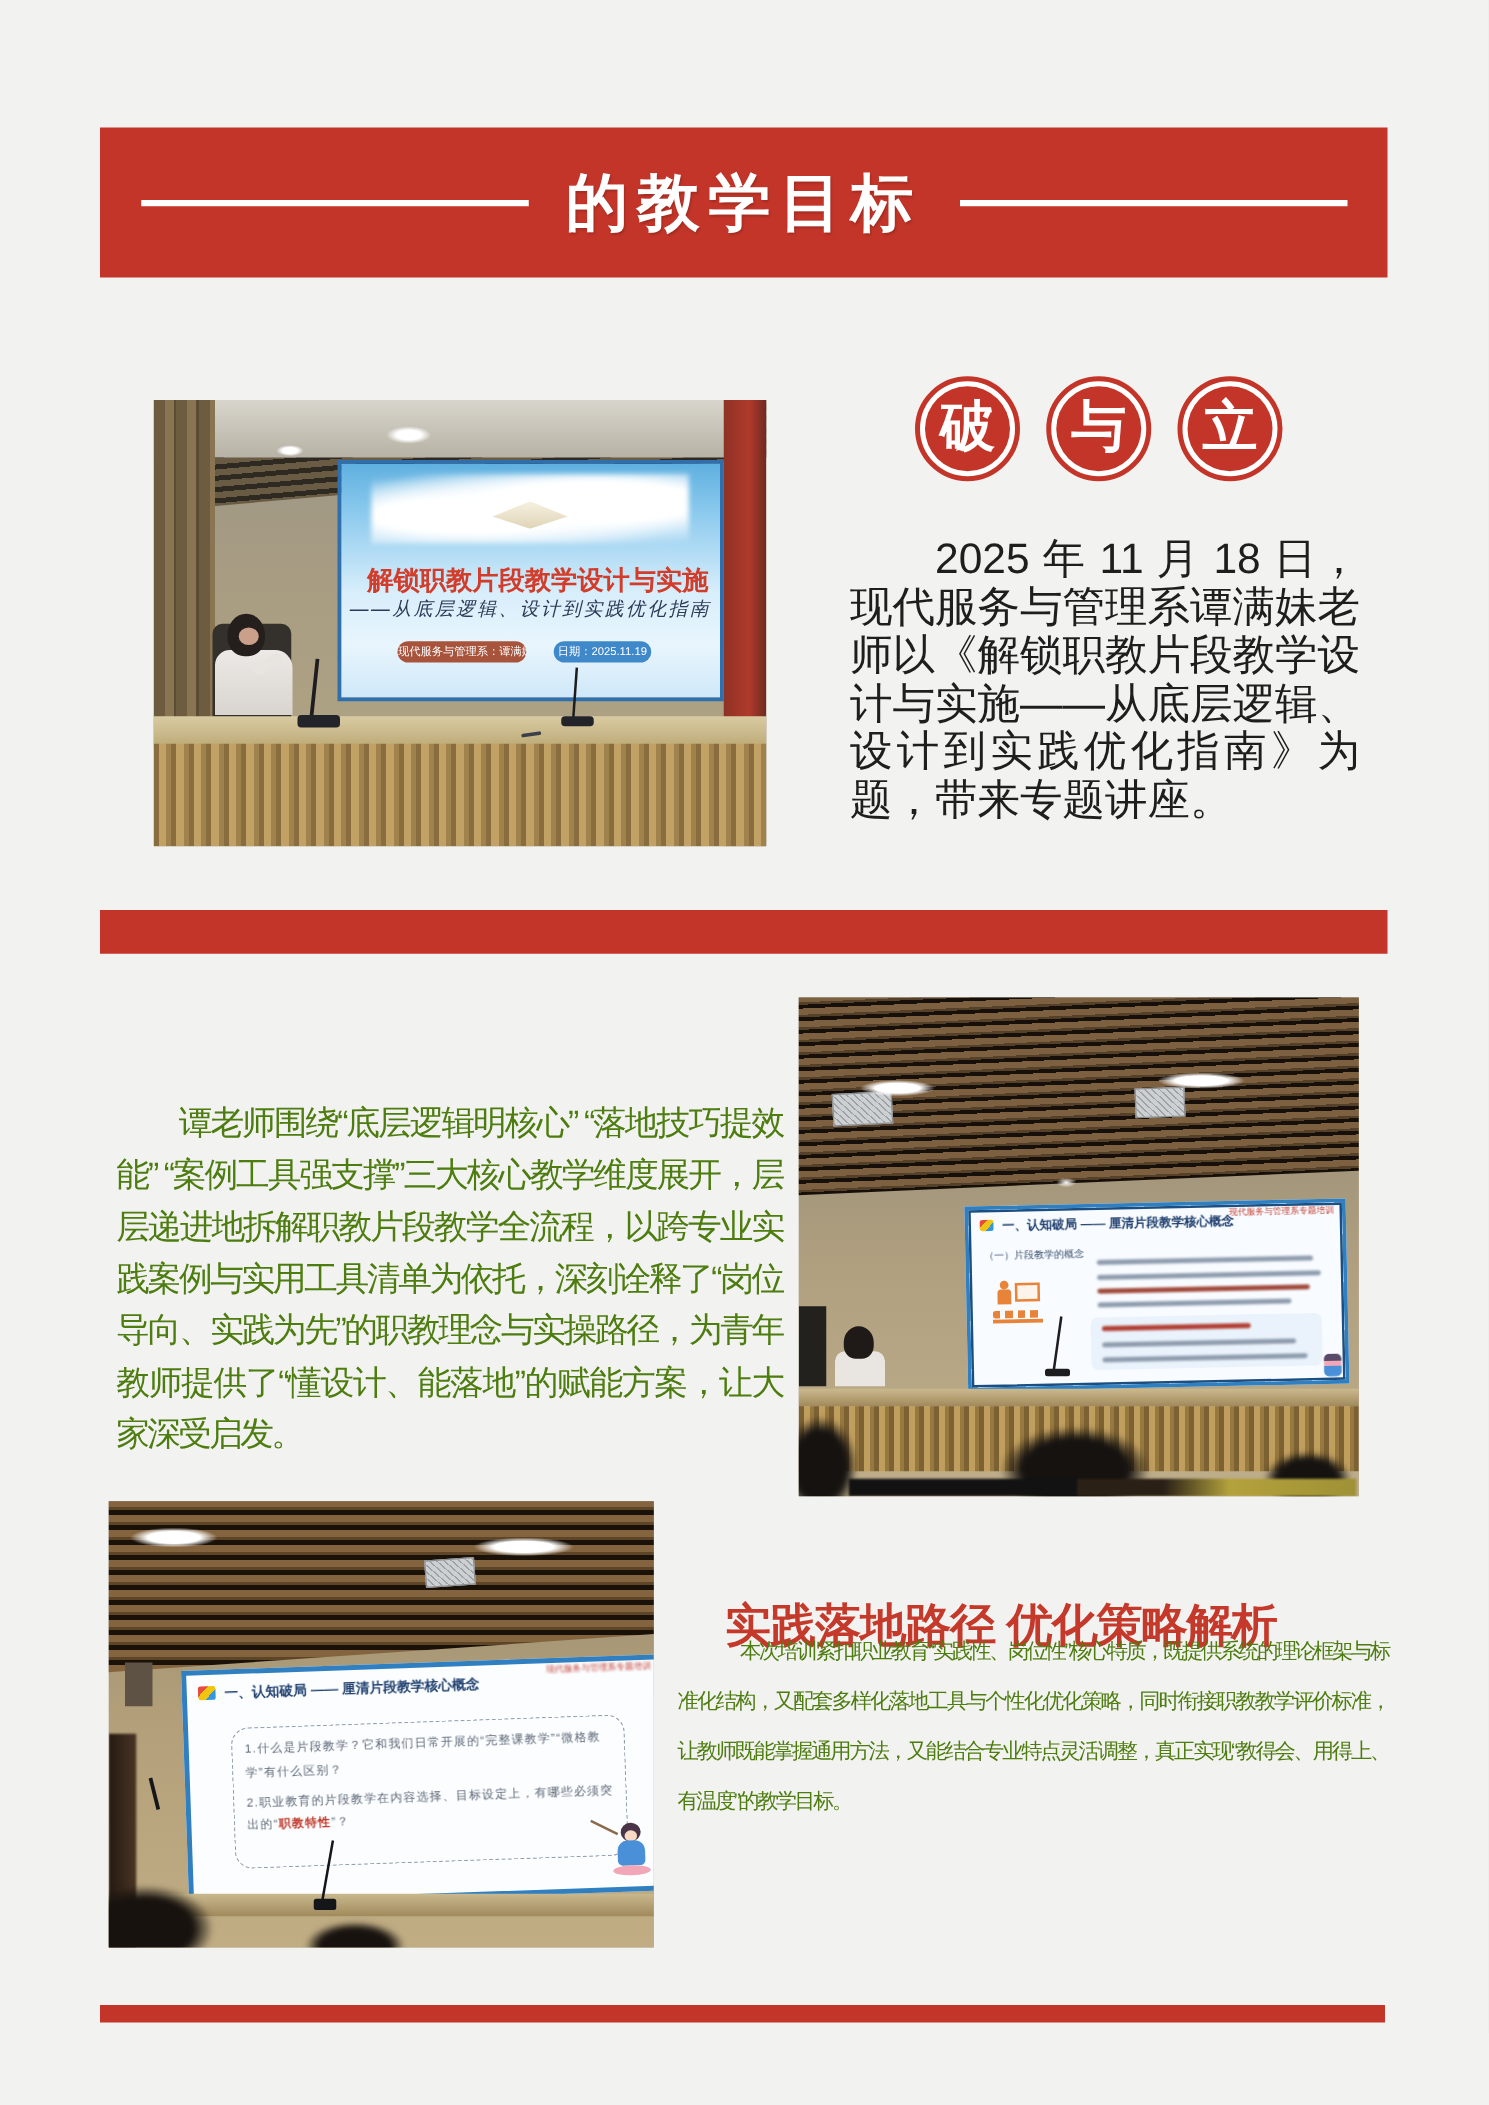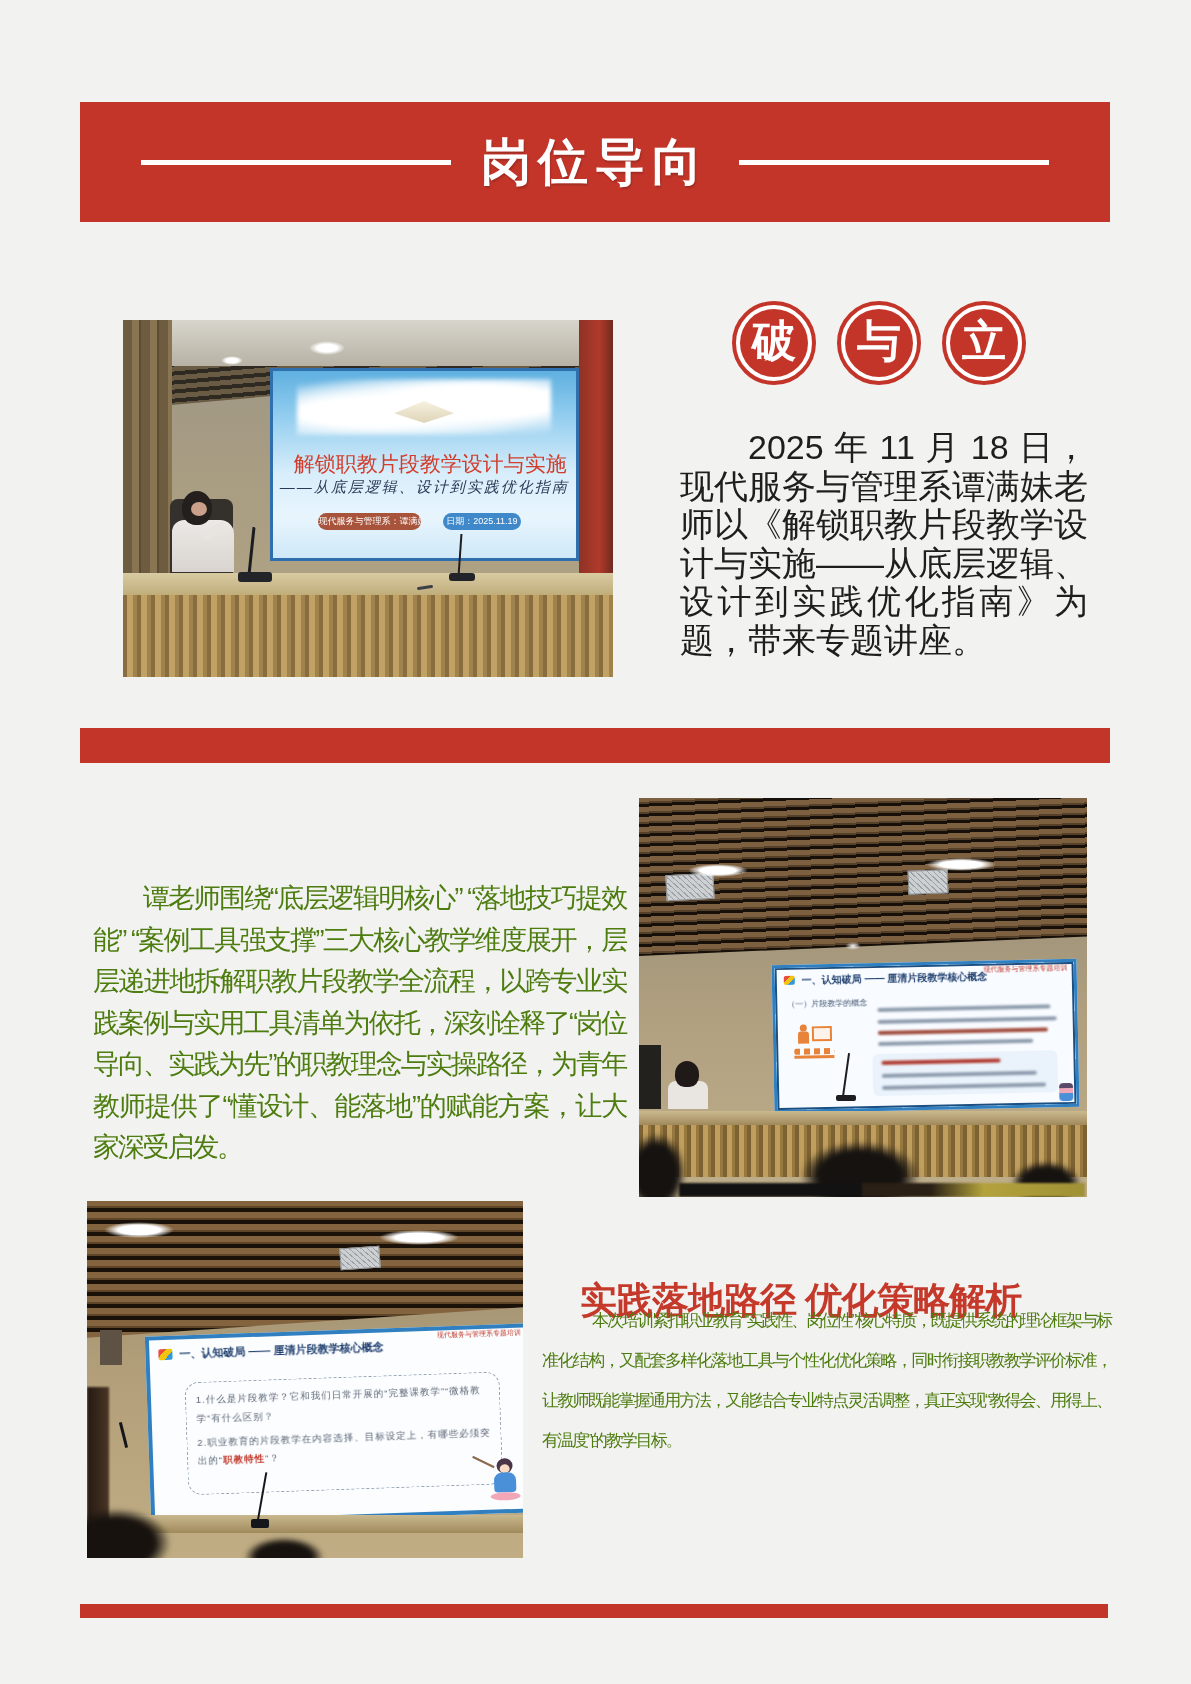--- a/index.html
+++ b/index.html
@@ -74,21 +74,21 @@
     background:linear-gradient(180deg,#5fb0e0 0%,#8ecbee 22%,#d8eefb 55%,#e8f5fd 78%,#cfe8f8 100%);
     border:3px solid #2f6fae; }
   .p1-clouds { left:8%; top:4%; width:84%; height:30%;
     background:radial-gradient(ellipse at 30% 60%,#ffffff 30%,rgba(255,255,255,0) 70%),
                radial-gradient(ellipse at 70% 40%,#ffffff 35%,rgba(255,255,255,0) 75%);
     filter:blur(2px); }
   .p1-book { left:40%; top:16%; width:60px; height:22px;
     background:linear-gradient(180deg,#f6f0de,#ddd2b4);
     clip-path:polygon(0 55%,50% 0,100% 55%,50% 100%); opacity:.95; }
   .p1-slide-title { left:0; top:42%; width:100%; text-align:center;
-    color:#d23c2a; font-size:21px; font-weight:400; letter-spacing:0; white-space:nowrap;padding-left:12px; }
+    color:#d23c2a; font-size:21px; font-weight:700; letter-spacing:0; white-space:nowrap;padding-left:12px; }
   .p1-slide-sub { left:2%; top:57%; width:96%; text-align:center;
     color:#2b3a56; font-size:15px; font-style:italic; letter-spacing:2px;
     white-space:nowrap; filter:blur(.4px); }
   .p1-badge { position:absolute; top:76%; height:17px; border-radius:9px;
     color:#fff; font-size:9px; line-height:17px; text-align:center;
     white-space:nowrap; overflow:hidden; filter:blur(.5px); }
   .p1-badge-left  { left:15%; width:34%; background:#a8543c; }
   .p1-badge-right { left:56%; width:26%; background:#3f88c9; }
   .p1-desktop { left:0; top:71%; width:100%; height:7%;
     background:linear-gradient(180deg,#d9cba2,#bca976); }
@@ -205,21 +205,21 @@
   .p3-hairband { left:0; top:52%; width:5%; height:48%;
     background:linear-gradient(90deg,#241a12,#4a3524); filter:blur(1px); }
 </style>
 </head>
 <body>
 
 <div class="page">
 
   <header class="banner">
     <span class="banner-line"></span>
-    <h1 class="banner-title">岗位导向</h1>
+    <h1 class="banner-title">的教学目标</h1>
     <span class="banner-line"></span>
   </header>
 
   <figure class="photo photo1">
     <div class="p1-wall"></div>
     <div class="p1-slats"></div>
     <div class="p1-ceiling"></div>
     <div class="p1-light p1-l1"></div>
     <div class="p1-light p1-l2"></div>
     <div class="p1-cam"></div>

